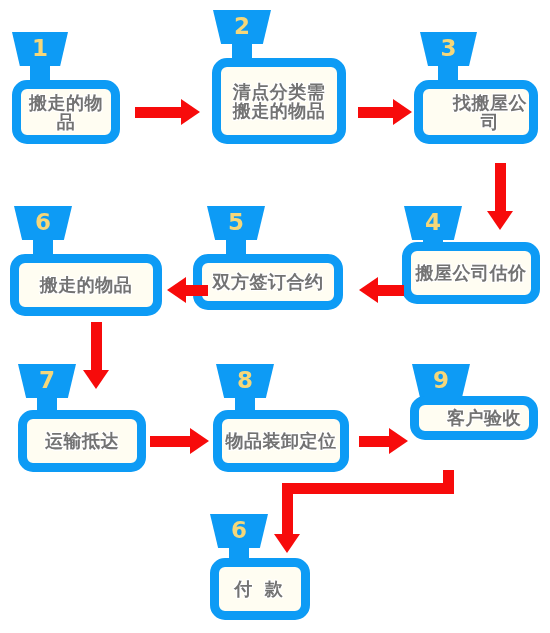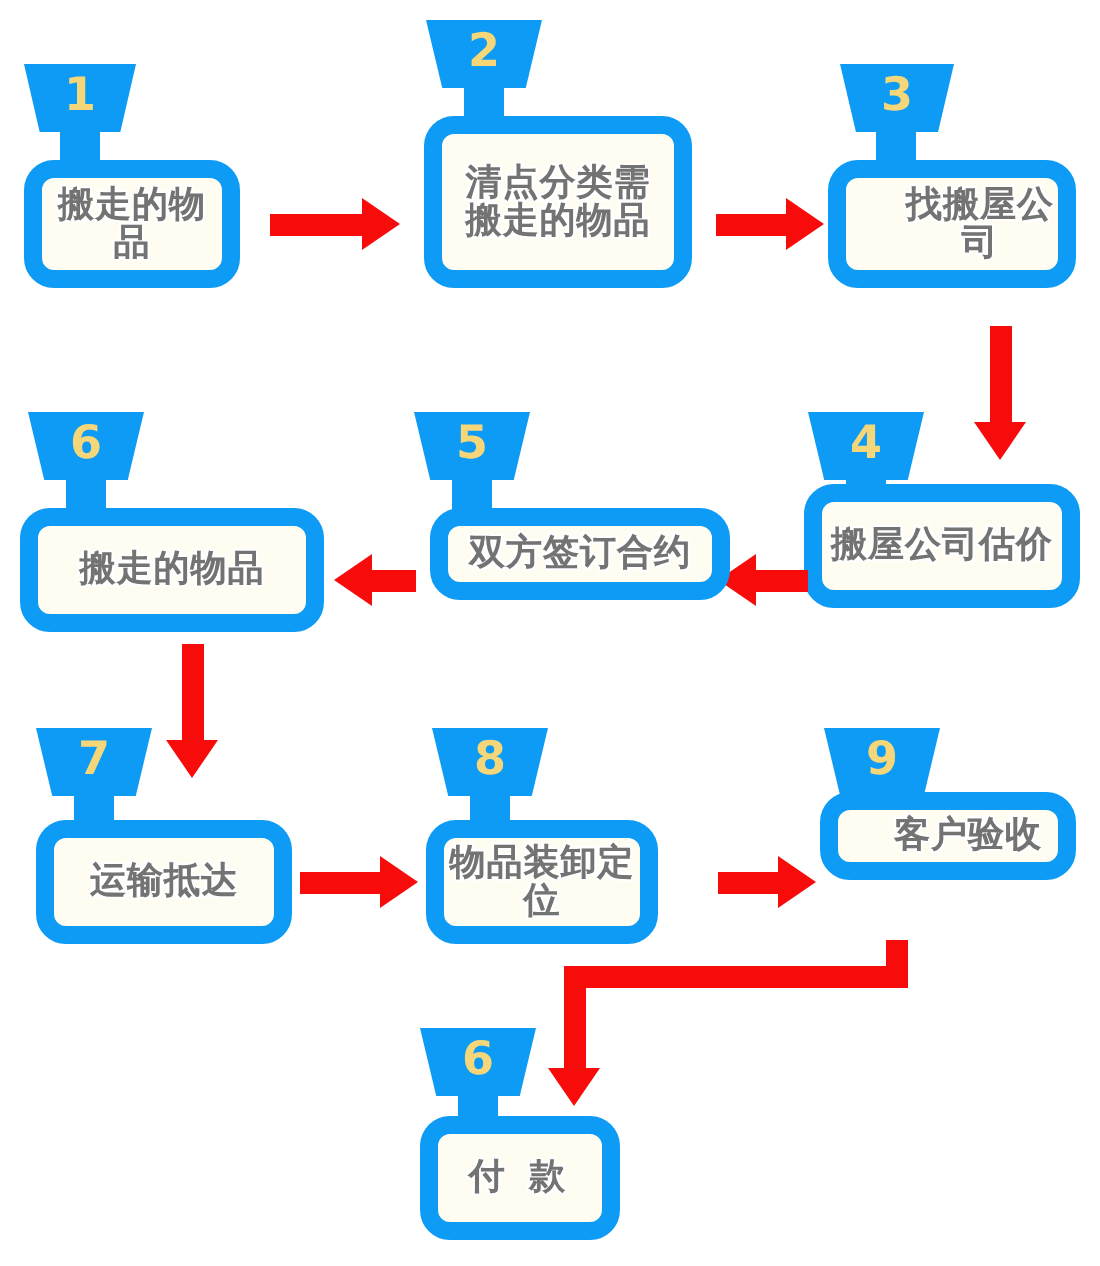--- a/index.html
+++ b/index.html
@@ -175,21 +175,21 @@
   <div class="arrow">
     <div class="arrow-shaft-h" style="left:378px; top:285px; width:26px;"></div>
     <div class="arrow-head left" style="left:359px; top:277px;"></div>
   </div>
 
   <div class="node">
     <div class="node-tab" style="left:207px; top:206px; width:58px;">
       <span class="node-tab-num">5</span>
     </div>
     <div class="node-stem" style="left:226px; top:234px;"></div>
-    <div class="node-box" style="left:215px; top:254px; width:150px; height:46px;">
+    <div class="node-box" style="left:193px; top:254px; width:150px; height:56px;">
       <span class="node-label">双方签订合约</span>
     </div>
   </div>
 
   <div class="arrow">
     <div class="arrow-shaft-h" style="left:186px; top:285px; width:22px;"></div>
     <div class="arrow-head left" style="left:167px; top:277px;"></div>
   </div>
 
   <div class="node">
@@ -220,21 +220,21 @@
   <div class="arrow">
     <div class="arrow-shaft-h" style="left:150px; top:436px; width:40px;"></div>
     <div class="arrow-head right" style="left:190px; top:428px;"></div>
   </div>
 
   <div class="node">
     <div class="node-tab" style="left:216px; top:364px; width:58px;">
       <span class="node-tab-num">8</span>
     </div>
     <div class="node-stem" style="left:235px; top:392px;"></div>
-    <div class="node-box" style="left:213px; top:410px; width:116px; height:62px;">
+    <div class="node-box" style="left:213px; top:410px; width:136px; height:62px;">
       <span class="node-label">物品装卸定位</span>
     </div>
   </div>
 
   <div class="arrow">
     <div class="arrow-shaft-h" style="left:359px; top:436px; width:30px;"></div>
     <div class="arrow-head right" style="left:389px; top:428px;"></div>
   </div>
 
   <div class="node">

